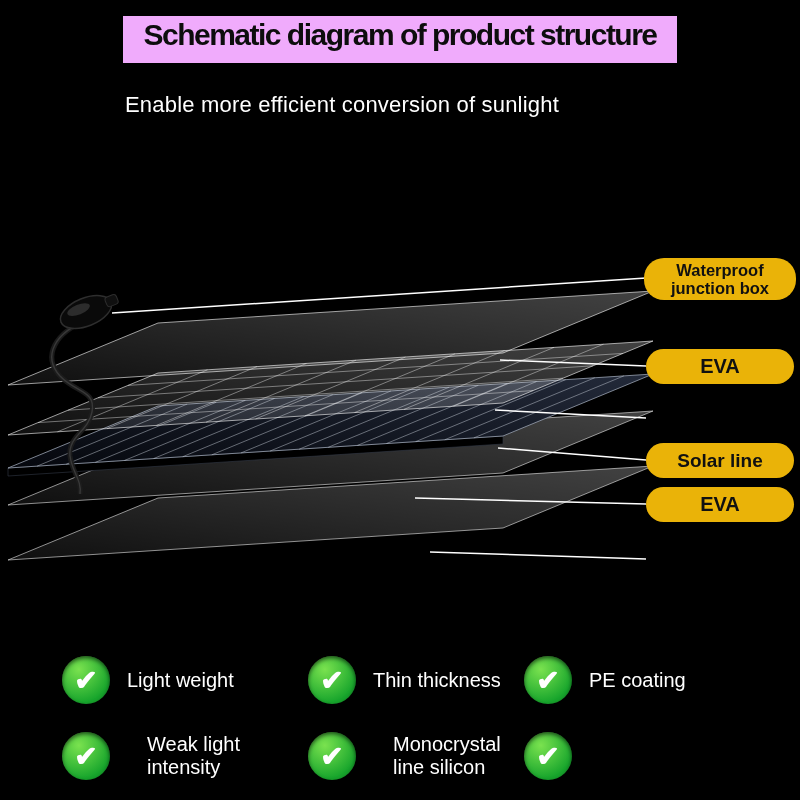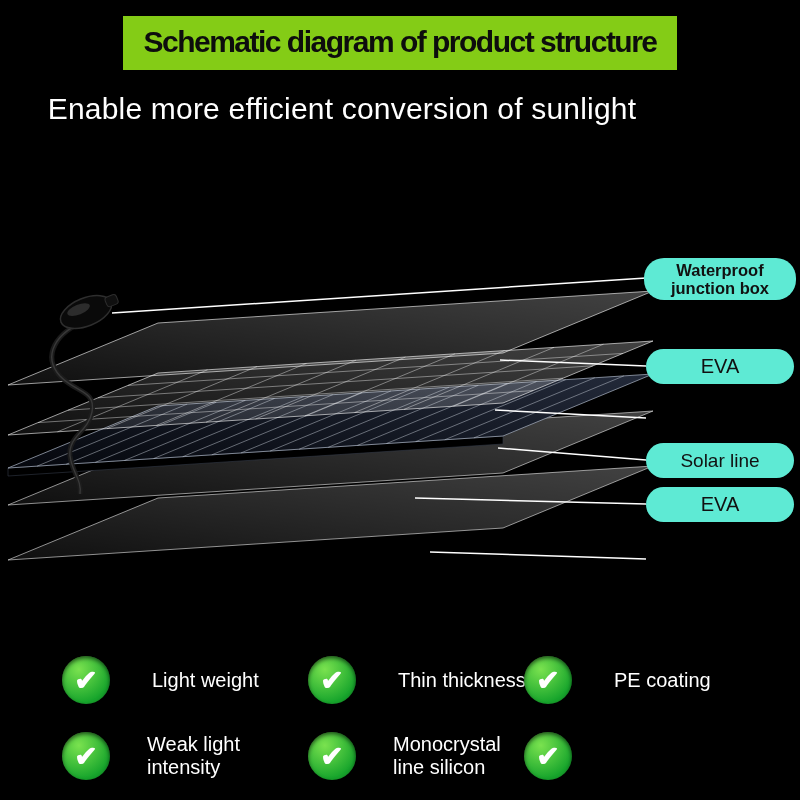--- a/index.html
+++ b/index.html
@@ -3,56 +3,56 @@
 <meta charset="utf-8">
 <style>
   html,body{margin:0;padding:0;background:#000;}
   .stage{
     position:relative;width:800px;height:800px;background:#000;
     font-family:"Liberation Sans",sans-serif;overflow:hidden;
   }
   
   .banner-wrap{position:absolute;top:16px;left:0;width:800px;display:flex;justify-content:center;}
   .banner{
-    background:#84cc16;color:#0d0d0d;padding:9px 20px 11px;
+    background:#f0abfc;color:#0d0d0d;padding:2px 20px 11px;
     font-size:30px;font-weight:800;letter-spacing:-1.5px;white-space:nowrap;
   }
   .subtitle{
     position:absolute;top:92px;left:0;width:684px;text-align:center;
-    color:#fff;font-size:30px;font-weight:400;letter-spacing:0.2px;
+    color:#fff;font-size:22px;font-weight:400;letter-spacing:0.2px;
   }
   
   .diagram-svg{position:absolute;left:0;top:150px;width:800px;height:480px;}
   .pill{
-    position:absolute;background:#5eead4;color:#111;border-radius:20px;
+    position:absolute;background:#eab308;color:#111;border-radius:20px;
     display:flex;align-items:center;justify-content:center;text-align:center;
     box-sizing:border-box;
   }
   .pill-sm{left:644px;width:152px;height:42px;font-size:16.5px;font-weight:600;line-height:1.12;padding:2px 8px;}
-  .pill-lg{left:646px;width:148px;height:35px;font-size:20px;font-weight:400;}
+  .pill-lg{left:646px;width:148px;height:35px;font-size:20px;font-weight:700;}
   .p1{top:258px;}
   .p2{top:349px;}
   .p3{top:401px;}
   .p4{top:443px;font-size:19px;}
   .p5{top:487px;}
   .p6{top:542px;}
   
   .feature{position:absolute;display:flex;align-items:center;gap:17px;}
   .r1{top:652px;height:56px;}
   .r2{top:724px;height:64px;}
   .c1{left:62px;} .c2{left:308px;} .c3{left:524px;}
   .check{
     width:48px;height:48px;border-radius:50%;flex:0 0 48px;
     background:radial-gradient(circle at 35% 28%,#7ae24f,#17a52c 72%);
     display:flex;align-items:center;justify-content:center;
     color:#fff;font-size:28px;font-weight:800;
     box-shadow:0 2px 4px rgba(0,0,0,0.6) inset, 0 0 0 1px rgba(0,0,0,0.4);
   }
   .f-label{color:#fff;font-size:20px;font-weight:500;line-height:1.15;}
-  .r1 .f-label{white-space:nowrap;margin-left:25px;}
+  .r1 .f-label{white-space:nowrap;}
   .r2 .f-label{max-width:140px;margin-left:20px;}
 </style>
 </head>
 <body>
 
 <div class="stage">
 
   <div class="banner-wrap">
     <div class="banner">Schematic diagram of product structure</div>
   </div>

